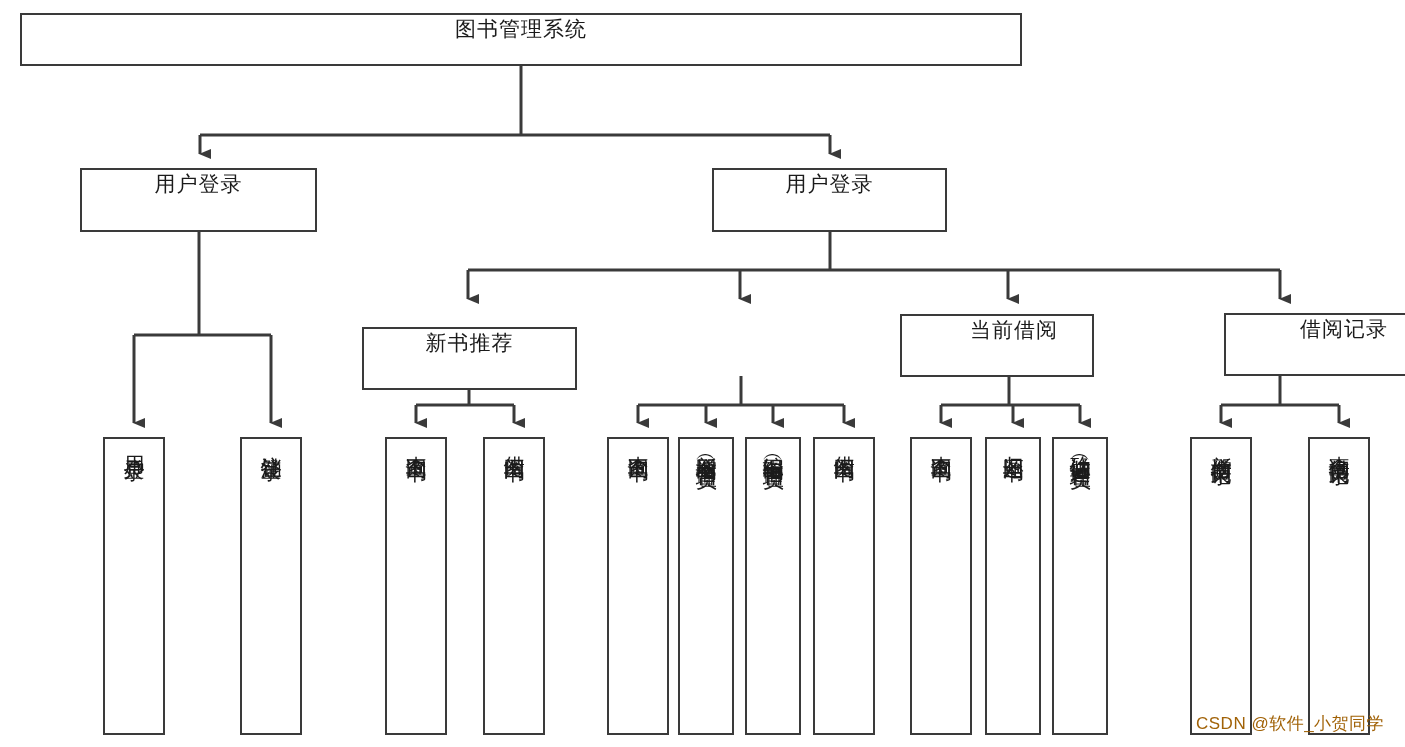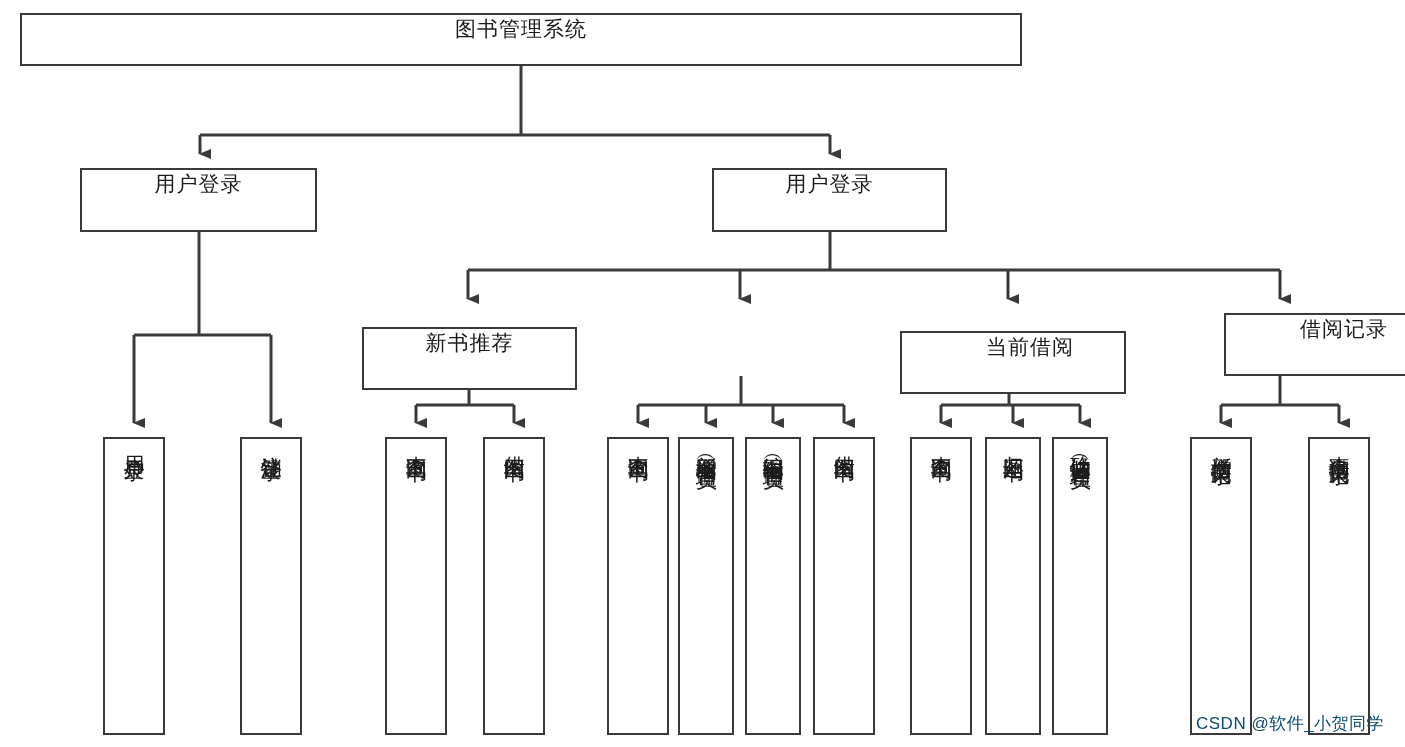--- a/index.html
+++ b/index.html
@@ -39,21 +39,21 @@
     white-space:nowrap;
     text-align:center;
   }
   .node.horiz .htext{
     white-space:nowrap;
   }
   .watermark{
     position:absolute;
     left:1196px;top:712px;
     font-size:17px;
-    color:#0c4a6e;
+    color:#a16207;
     white-space:nowrap;
     letter-spacing:0.5px;
   }
 </style>
 </head>
 <body>
 
 <div id="canvas">
 
   <svg class="edges" viewBox="0 0 1405 747" xmlns="http://www.w3.org/2000/svg">
@@ -113,21 +113,21 @@
   <div class="node horiz" style="left:80px;top:168px;width:237px;height:64px;">
     <span class="htext">用户登录</span>
   </div>
   <div class="node horiz" style="left:712px;top:168px;width:235px;height:64px;">
     <span class="htext">用户登录</span>
   </div>
 
   <div class="node horiz" style="left:362px;top:313px;width:215px;height:63px;margin-top:14px;">
     <span class="htext">新书推荐</span>
   </div>
-  <div class="node horiz" style="left:900px;top:331px;width:226px;height:63px;padding-left:34px;">
+  <div class="node horiz" style="left:900px;top:314px;width:194px;height:63px;padding-left:34px;">
     <span class="htext">当前借阅</span>
   </div>
   <div class="node horiz" style="left:1224px;top:313px;width:240px;height:63px;">
     <span class="htext">借阅记录</span>
   </div>
 
   <div class="node vert" style="left:103px;top:437px;width:62px;height:298px;">
     <span class="vtext">用户登录</span>
   </div>
   <div class="node vert" style="left:240px;top:437px;width:62px;height:298px;">

